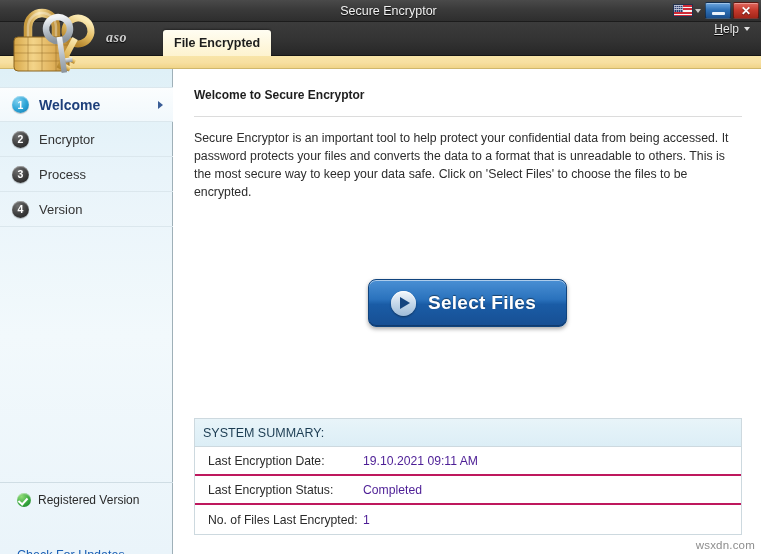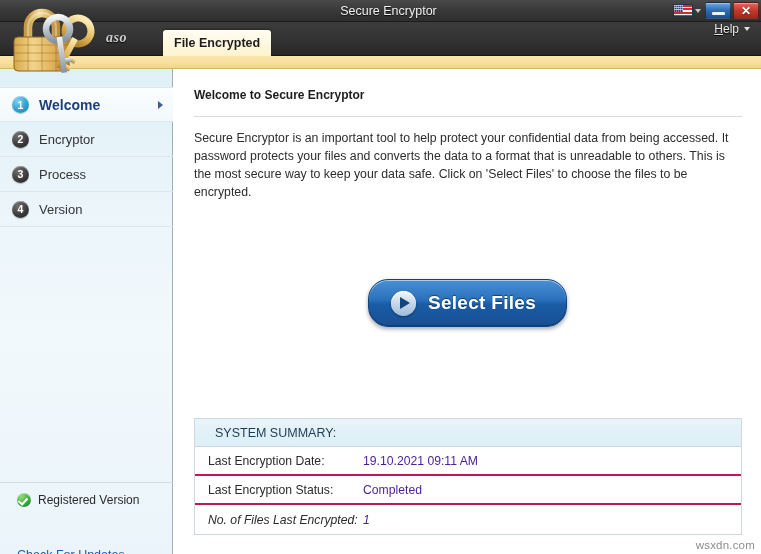--- a/index.html
+++ b/index.html
@@ -202,21 +202,21 @@
   .intro {
     position: absolute; left: 20px; top: 60px; width: 548px;
     font-size: 12.3px; line-height: 18px; color: #2d2d2d;
   }
   .btn-wrap {
     position: absolute; left: 0; top: 210px; width: 587px;
     display: flex; justify-content: center;
   }
   .select-btn {
     display: flex; align-items: center; gap: 12px;
-    padding: 0 30px 0 22px; height: 48px; border-radius: 20px;
+    padding: 0 30px 0 22px; height: 48px; border-radius: 8px;
     cursor: pointer; border: 1px solid #10447e;
     background: linear-gradient(to bottom, #4a8fd4 0%, #2a72bd 42%, #1a5ca6 53%, #174f93 100%);
     box-shadow: inset 0 1px 0 rgba(255,255,255,.55),
                 inset 0 -1px 0 rgba(0,0,0,.25),
                 0 2px 4px rgba(0,0,0,.35);
   }
   .play {
     width: 25px; height: 25px; border-radius: 50%; position: relative; flex: 0 0 auto;
     background: linear-gradient(to bottom, #f4f8fc 0%, #c5d8ea 50%, #9fbcd8 100%);
     box-shadow: inset 0 1px 1px rgba(255,255,255,.9), 0 1px 2px rgba(0,0,0,.4);
@@ -230,30 +230,30 @@
     font-size: 19px; font-weight: bold; color: #fff; letter-spacing: .3px;
     text-shadow: 0 -1px 1px rgba(0,0,0,.45);
   }
 
   
   .summary {
     position: absolute; left: 20px; top: 349px; width: 548px;
     border: 1px solid #cdd9df; background: #fff;
   }
   .sum-head {
-    height: 28px; line-height: 28px; padding-left: 20px;
+    height: 28px; line-height: 28px; padding-left: 8px;
     font-size: 12.5px; color: #1c3c52;
     background: linear-gradient(to bottom, #e8f4f9 0%, #dceef6 100%);
     border-bottom: 1px solid #cdd9df;
   }
   .sum-row {
     height: 29px; display: flex; align-items: center;
     border-bottom: 2px solid #be185d; font-size: 12.2px; color: #2b2b2b;
   }
-  .sum-row:last-child { border-bottom: none; font-style: italic; }
+  .sum-row:last-child { border-bottom: none; }
   .sum-k { width: 168px; padding-left: 13px; }
   .sum-v { color: #4c1d95; }
 
   .watermark {
     position: absolute; right: 6px; bottom: 3px;
     font-size: 11.5px; color: #8d8d8d; letter-spacing: .2px;
   }
 </style>
 </head>
 <body>

